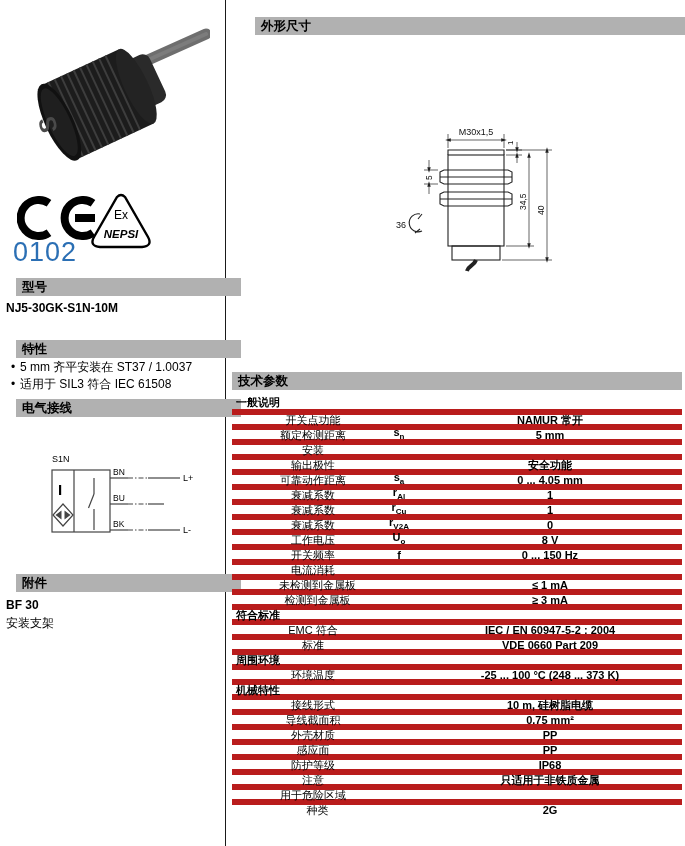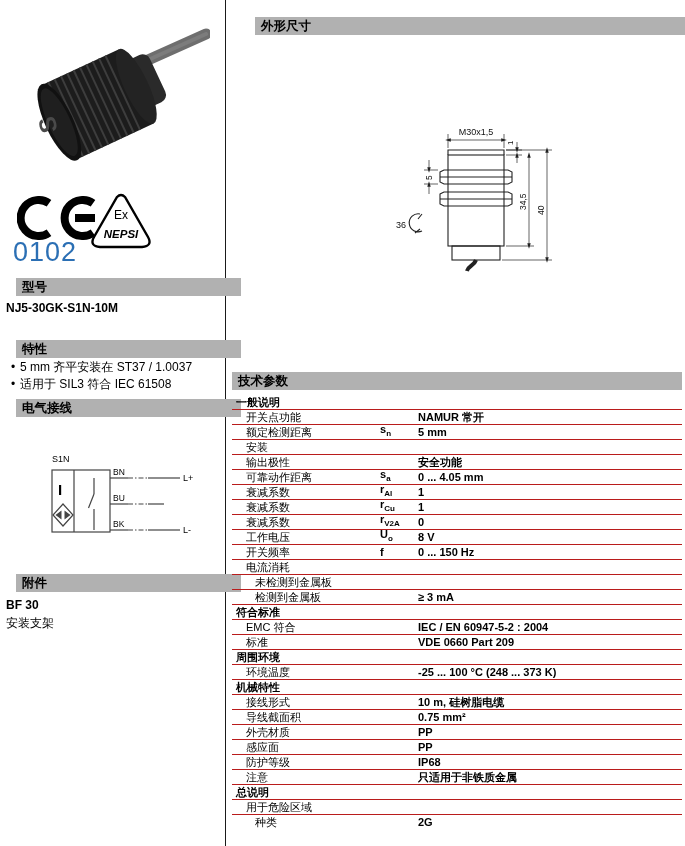--- a/index.html
+++ b/index.html
@@ -21,21 +21,21 @@
   .bold { font-weight:bold; }
   .blue { color:#2b6fb4; }
 
   .bullets { position:absolute; left:6px; top:359px; width:215px; font-size:12px; }
   .bullets .b-item { display:flex; line-height:17px; }
   .bullets .b-dot { width:14px; text-align:center; }
 
   
   .tech-table { position:absolute; left:232px; top:394px; width:450px; font-size:11px; }
   .trow { display:flex; height:15px; line-height:14px; padding-left:14px; align-items:center; }
-  .trow + .trow { border-top:1px solid #b91c1c; }
+  .trow + .trow { border-top:6px solid #b91c1c;text-align:center; }
   .trow.section { padding-left:4px; font-weight:bold; }
   .c-label { flex:0 0 134px; white-space:nowrap; overflow:hidden; }
   .ind2 .c-label { padding-left:9px; }
   .c-sym { flex:0 0 38px; font-weight:bold; }
   .c-sym sub { font-size:8px; }
   .c-val { flex:1; font-weight:bold; white-space:nowrap; }
 
   svg text { font-family:"Liberation Sans", sans-serif; }
 </style>
 </head>
@@ -255,20 +255,21 @@
         <span class="c-val">0 ... 150 Hz</span>
       </div>
       <div class="trow">
         <span class="c-label">电流消耗</span>
         <span class="c-sym"></span>
         <span class="c-val"></span>
       </div>
       <div class="trow ind2">
         <span class="c-label">未检测到金属板</span>
         <span class="c-sym"></span>
+        <span class="c-val">≤ 1 mA</span>
       </div>
       <div class="trow ind2">
         <span class="c-label">检测到金属板</span>
         <span class="c-sym"></span>
         <span class="c-val">≥ 3 mA</span>
       </div>
       <div class="trow section">符合标准</div>
       <div class="trow">
         <span class="c-label">EMC 符合</span>
         <span class="c-sym"></span>
@@ -309,21 +310,20 @@
       <div class="trow">
         <span class="c-label">防护等级</span>
         <span class="c-sym"></span>
         <span class="c-val">IP68</span>
       </div>
       <div class="trow">
         <span class="c-label">注意</span>
         <span class="c-sym"></span>
         <span class="c-val">只适用于非铁质金属</span>
       </div>
-      <div class="trow section">总说明</div>
       <div class="trow">
         <span class="c-label">用于危险区域</span>
         <span class="c-sym"></span>
       </div>
       <div class="trow ind2">
         <span class="c-label">种类</span>
         <span class="c-sym"></span>
         <span class="c-val">2G</span>
       </div>
     </div>

